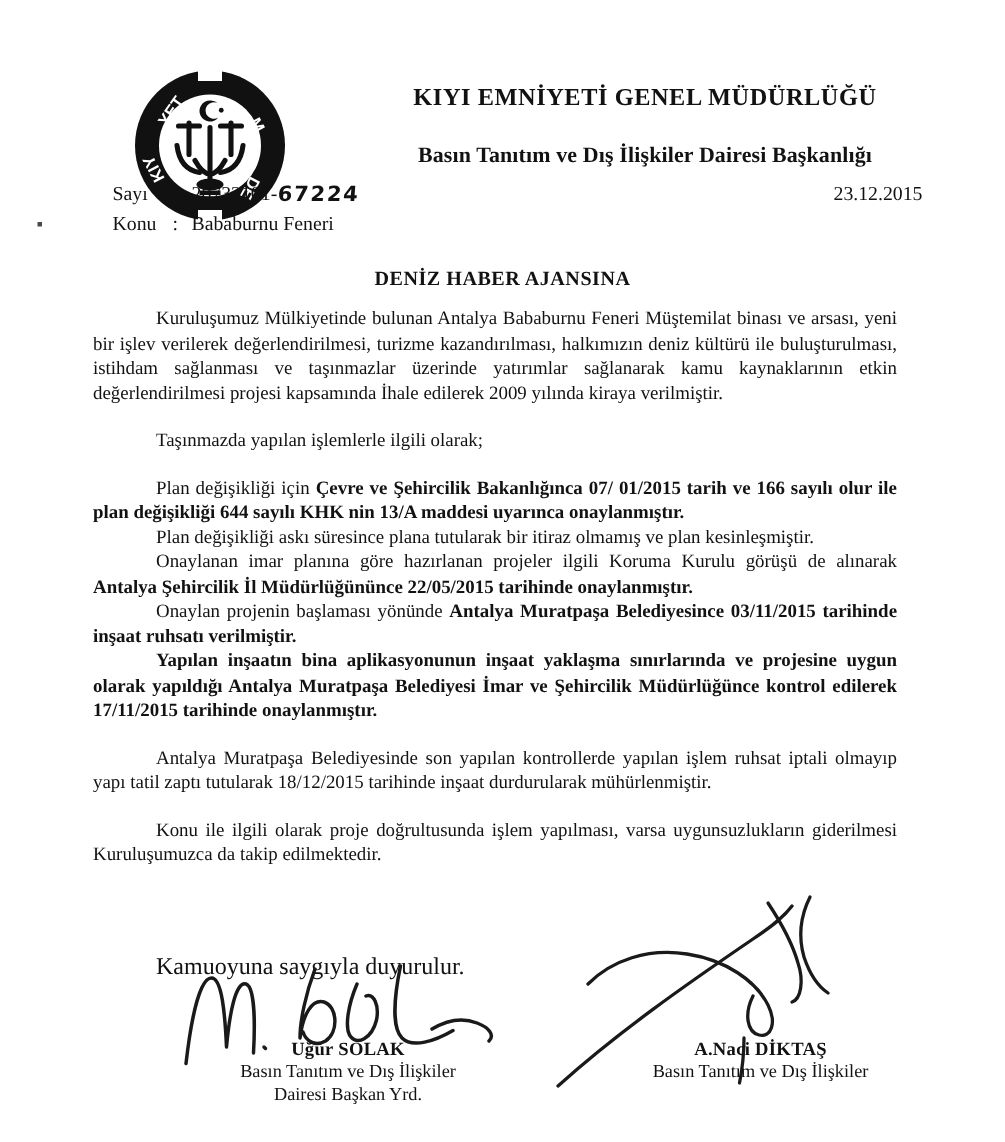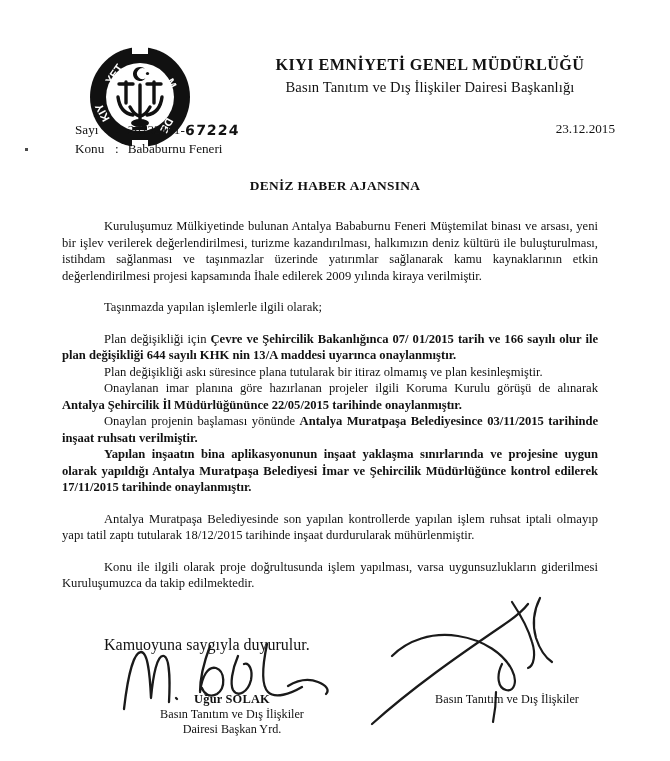--- a/index.html
+++ b/index.html
@@ -45,24 +45,24 @@
   }
   .org-title {
     font-size: 16.2px;
     font-weight: bold;
     letter-spacing: 0.4px;
     line-height: 1.25;
     white-space: nowrap;
   }
   .org-subtitle {
     font-size: 14.6px;
-    font-weight: normal;
+    font-weight: bold;
     letter-spacing: 0.1px;
     line-height: 1.3;
-    margin-top: 3px;
+    margin-top: 20px;
     white-space: nowrap;
   }
 
   
   .meta {
     position: absolute;
     left: 75px; top: 120px;
     width: 540px;
     font-size: 13.2px;
     line-height: 1.42;
@@ -100,21 +100,21 @@
     width: 670px;
     text-align: center;
     font-size: 13.4px;
     font-weight: bold;
     letter-spacing: 0.35px;
   }
 
   
   .body-text {
     position: absolute;
-    left: 62px; top: 218px;
+    left: 62px; top: 204px;
     width: 536px;
     font-size: 12.6px;
     line-height: 16.5px;
     text-align: justify;
   }
   .body-text p {
     margin: 0;
     text-indent: 42px;
     text-align: justify;
     text-justify: inter-word;
@@ -265,17 +265,18 @@
       </g>
     </svg>
 
     <div class="sig-col left">
       <div class="sig-name">Uğur SOLAK</div>
       <div class="sig-role">Basın Tanıtım ve Dış İlişkiler</div>
       <div class="sig-role">Dairesi Başkan Yrd.</div>
     </div>
 
     <div class="sig-col right">
+      <div class="sig-name">A.Naci DİKTAŞ</div>
       <div class="sig-role">Basın Tanıtım ve Dış İlişkiler</div>
     </div>
   </div>
 
 </div>
 
 </body></html>

